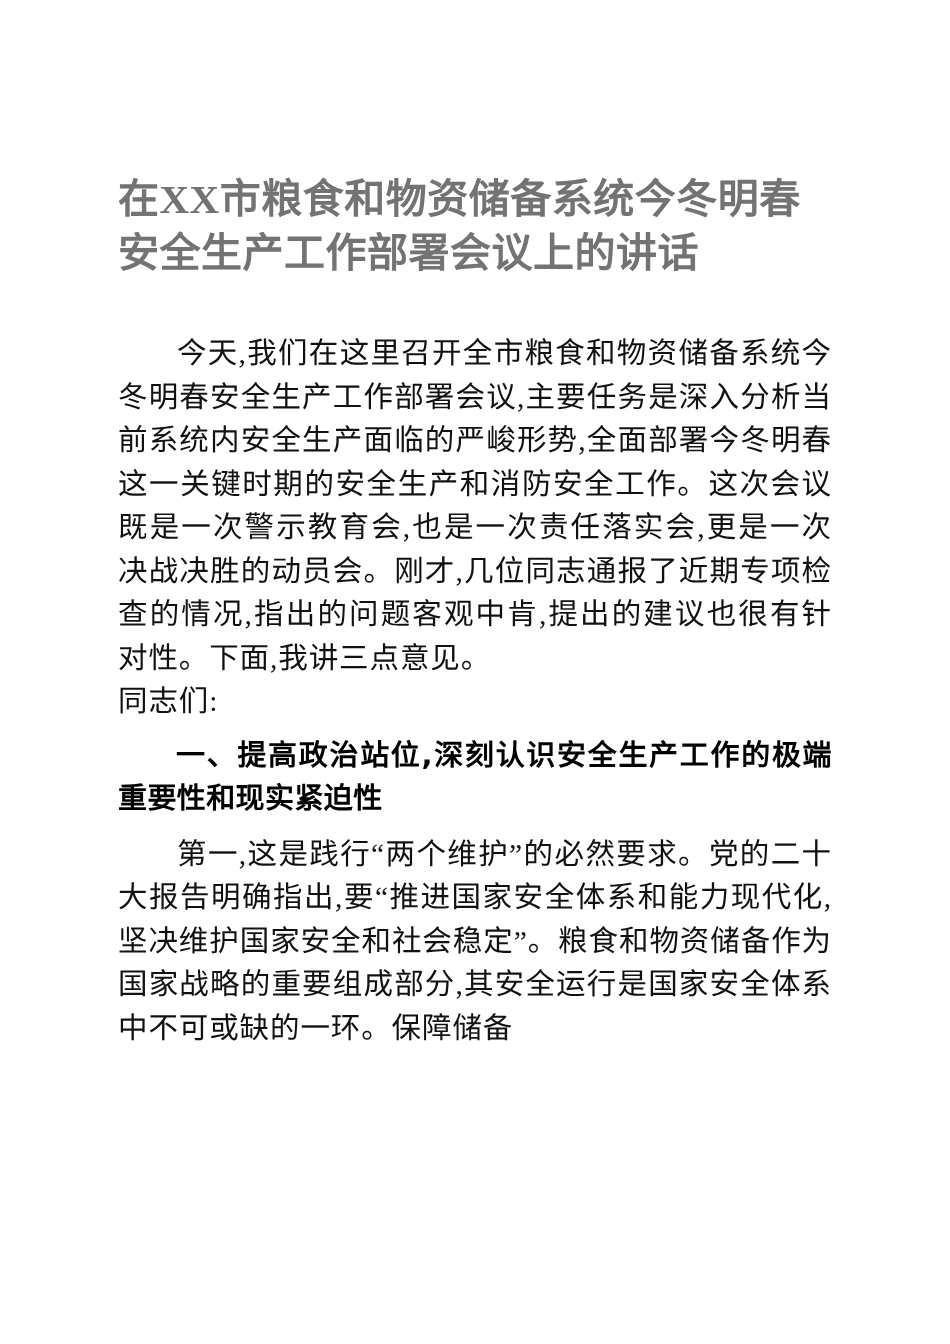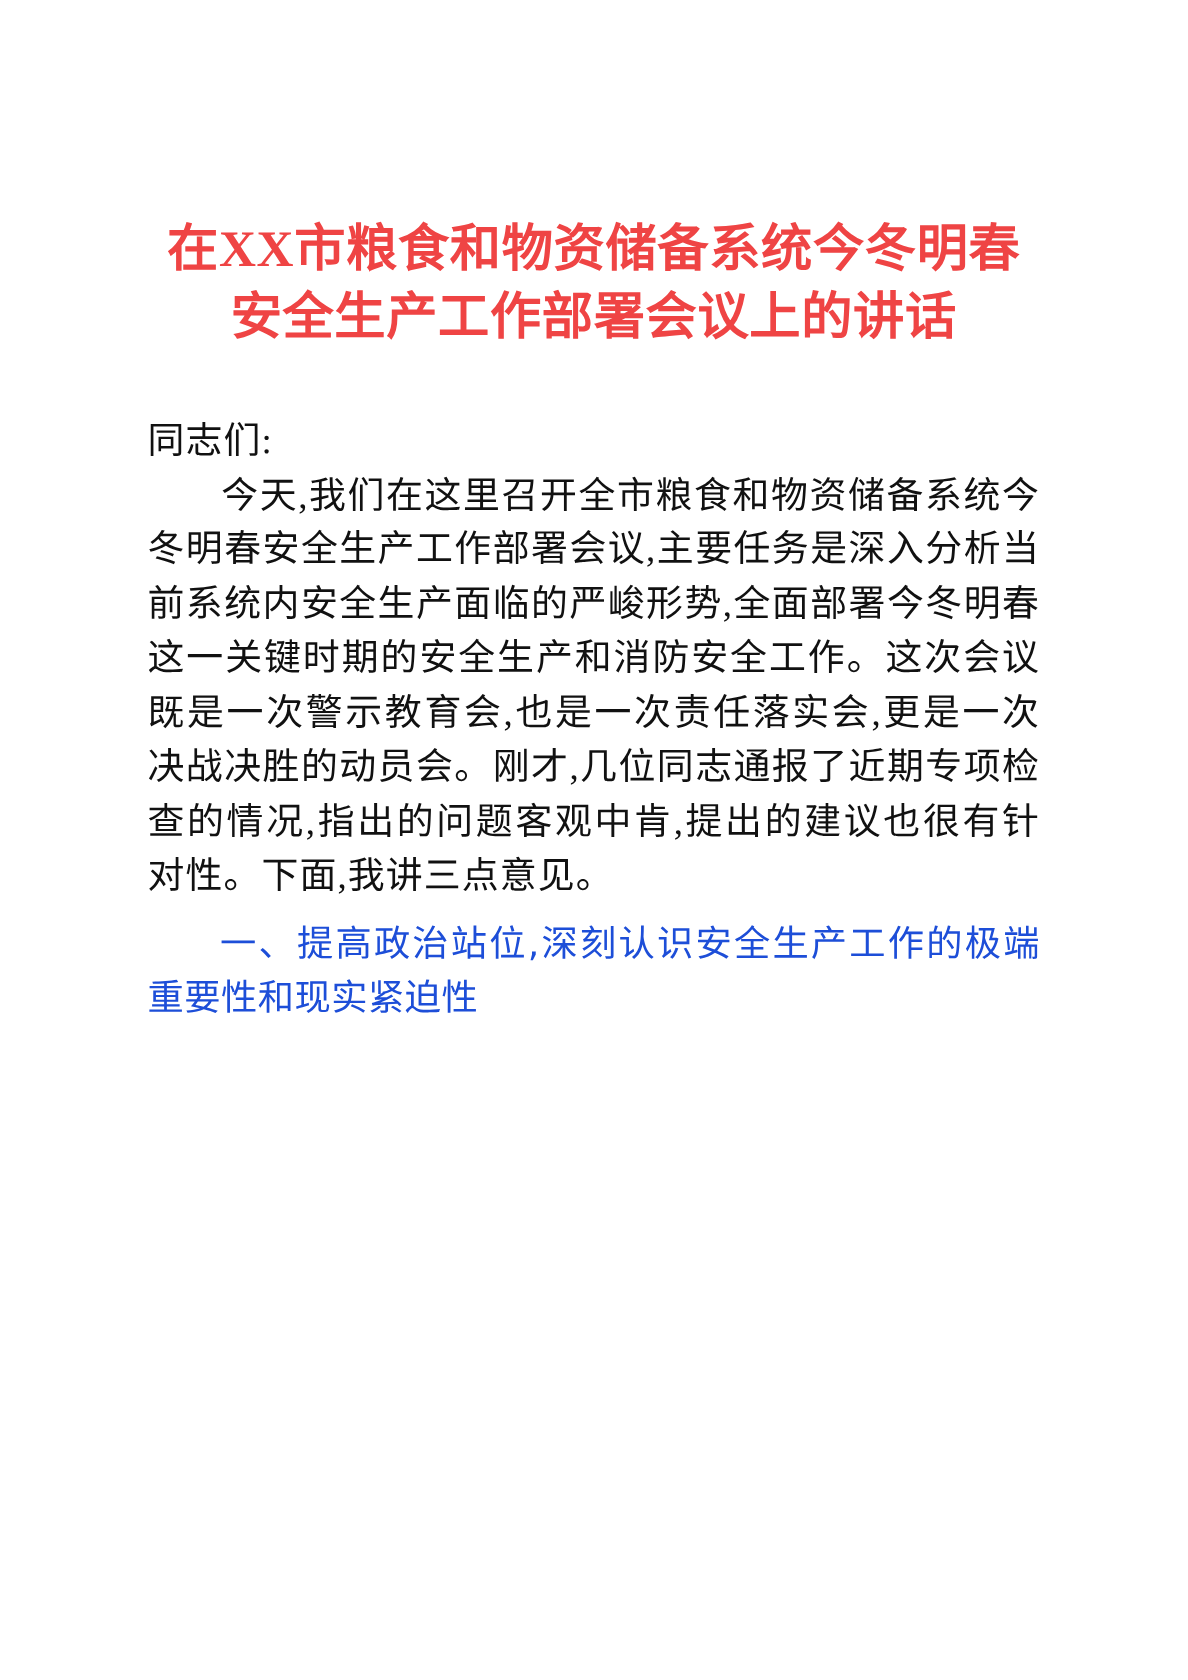--- a/index.html
+++ b/index.html
@@ -24,25 +24,25 @@
     background: #ffffff;
     box-sizing: border-box;
     padding: 172px 118px 0 118px;
   }
 
   .doc-title {
     font-family: "Liberation Serif", "DejaVu Serif", serif;
     font-weight: 700;
     font-size: 41px;
     line-height: 1.32;
-    text-align: center;
+    text-align: left;
     letter-spacing: 0.5px;
     margin: 0 0 0 0;
     white-space: pre-line;
-    color: #ef4444;
+    color: #737373;
   }
 
   .body-block {
     margin-top: 52px;
   }
 
   .para {
     font-family: "Liberation Serif", "DejaVu Serif", serif;
     font-size: 29.5px;
     line-height: 43.5px;
@@ -56,50 +56,51 @@
   .para.indent {
     text-indent: 2em;
   }
 
   .para.salutation {
     text-indent: 0;
   }
 
   .heading {
     font-family: "DejaVu Sans", "Liberation Sans", sans-serif;
-    font-weight: 400;
+    font-weight: 700;
     font-size: 29px;
     line-height: 43.5px;
     text-align: justify;
     text-justify: inter-ideograph;
     text-indent: 2em;
     letter-spacing: 0.4px;
     margin: 6px 0 4px 0;
-    color: #1d4ed8;
+    color: #000000;
   }
 
   .gap-sm { height: 4px; }
   .gap-md { height: 8px; }
 </style>
 </head>
 <body>
 
 <div class="page">
 
   <h1 class="doc-title">在XX市粮食和物资储备系统今冬明春
 安全生产工作部署会议上的讲话</h1>
 
   <div class="body-block">
 
+    <p class="para indent">今天,我们在这里召开全市粮食和物资储备系统今冬明春安全生产工作部署会议,主要任务是深入分析当前系统内安全生产面临的严峻形势,全面部署今冬明春这一关键时期的安全生产和消防安全工作。这次会议既是一次警示教育会,也是一次责任落实会,更是一次决战决胜的动员会。刚才,几位同志通报了近期专项检查的情况,指出的问题客观中肯,提出的建议也很有针对性。下面,我讲三点意见。</p>
+
     <p class="para salutation">同志们:</p>
-
-    <p class="para indent">今天,我们在这里召开全市粮食和物资储备系统今冬明春安全生产工作部署会议,主要任务是深入分析当前系统内安全生产面临的严峻形势,全面部署今冬明春这一关键时期的安全生产和消防安全工作。这次会议既是一次警示教育会,也是一次责任落实会,更是一次决战决胜的动员会。刚才,几位同志通报了近期专项检查的情况,指出的问题客观中肯,提出的建议也很有针对性。下面,我讲三点意见。</p>
 
     <div class="gap-sm"></div>
 
     <h2 class="heading">一、提高政治站位,深刻认识安全生产工作的极端重要性和现实紧迫性</h2>
 
 
     <div class="gap-md"></div>
 
+    <p class="para indent">第一,这是践行“两个维护”的必然要求。党的二十大报告明确指出,要“推进国家安全体系和能力现代化,坚决维护国家安全和社会稳定”。粮食和物资储备作为国家战略的重要组成部分,其安全运行是国家安全体系中不可或缺的一环。保障储备</p>
 
   </div>
 </div>
 
 </body></html>

